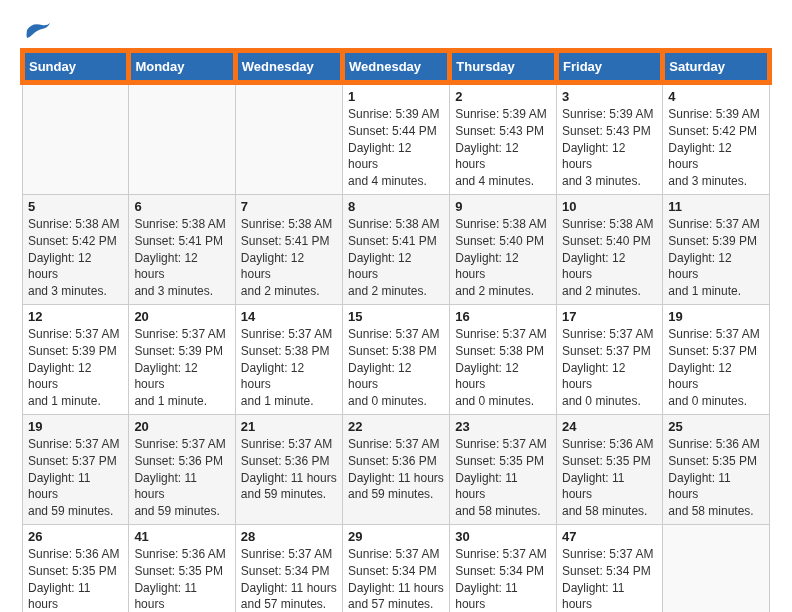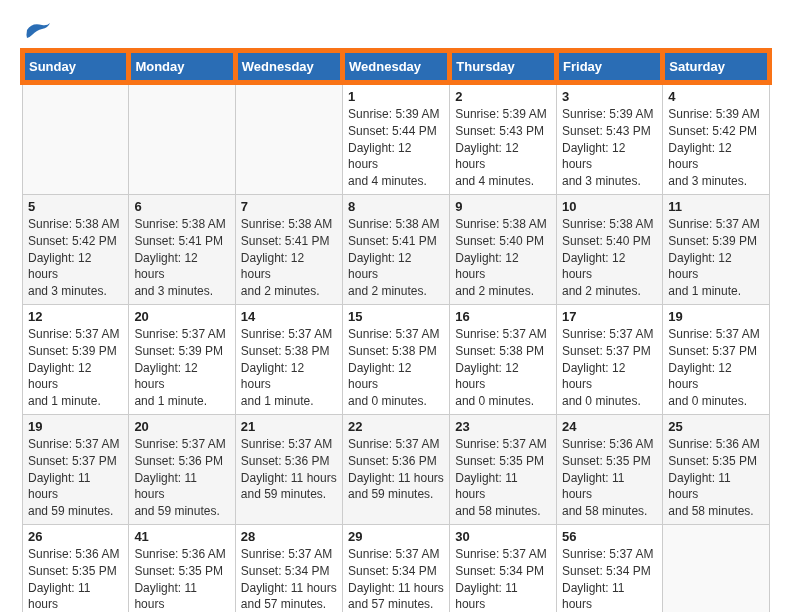--- a/index.html
+++ b/index.html
@@ -344,21 +344,21 @@
 and 57 minutes.</div>
         </td>
         <td>
           <span class="day-num">30</span>
           <div class="day-info" style="white-space: pre-line;">Sunrise: 5:37 AM
 Sunset: 5:34 PM
 Daylight: 11 hours
 and 57 minutes.</div>
         </td>
         <td>
-          <span class="day-num">56</span>
+          <span class="day-num">47</span>
           <div class="day-info" style="white-space: pre-line;">Sunrise: 5:37 AM
 Sunset: 5:34 PM
 Daylight: 11 hours
 and 57 minutes.</div>
         </td>
         <td class="empty-cell"></td>
       </tr>
     </tbody>
 </table>
 

